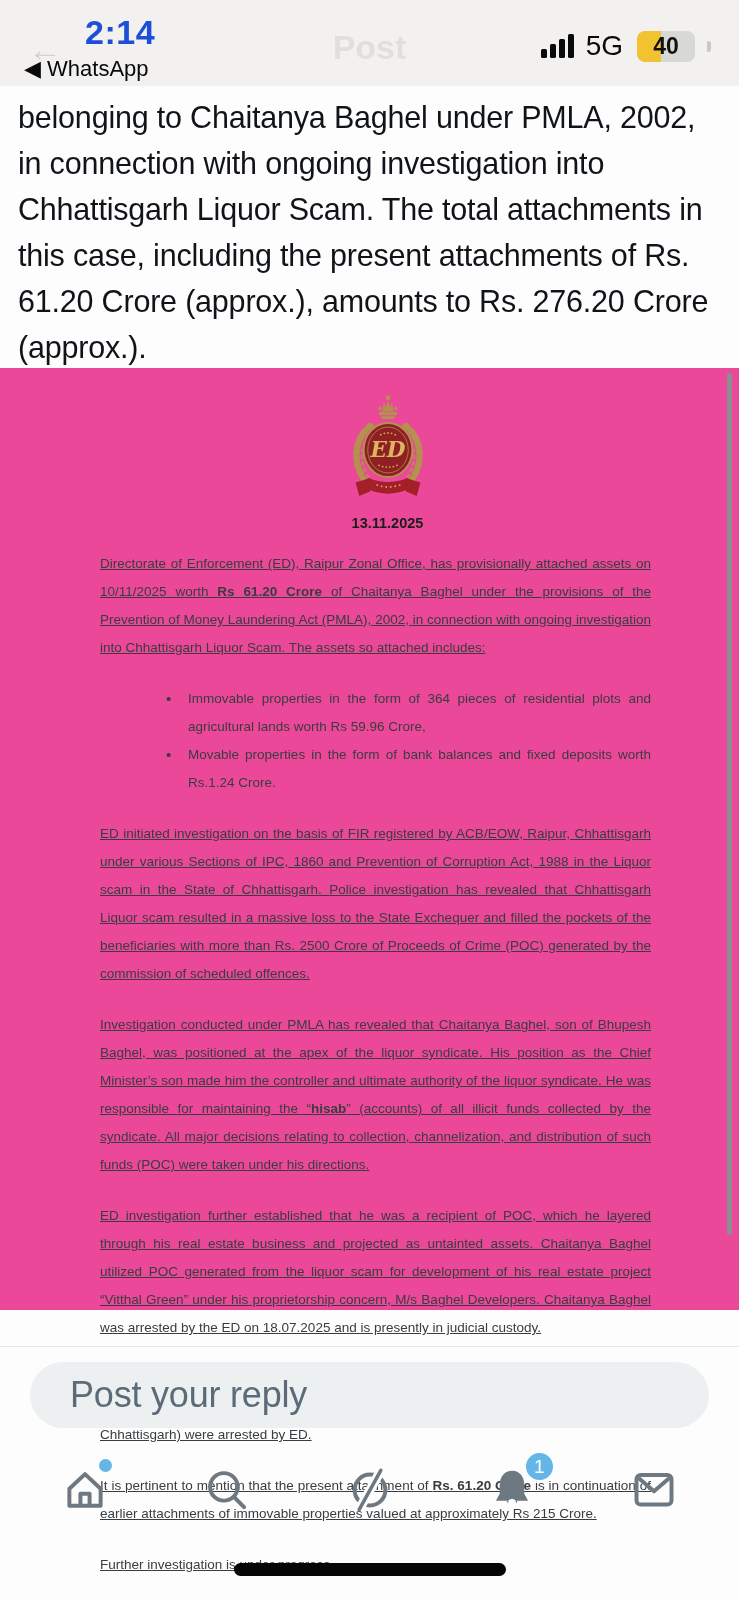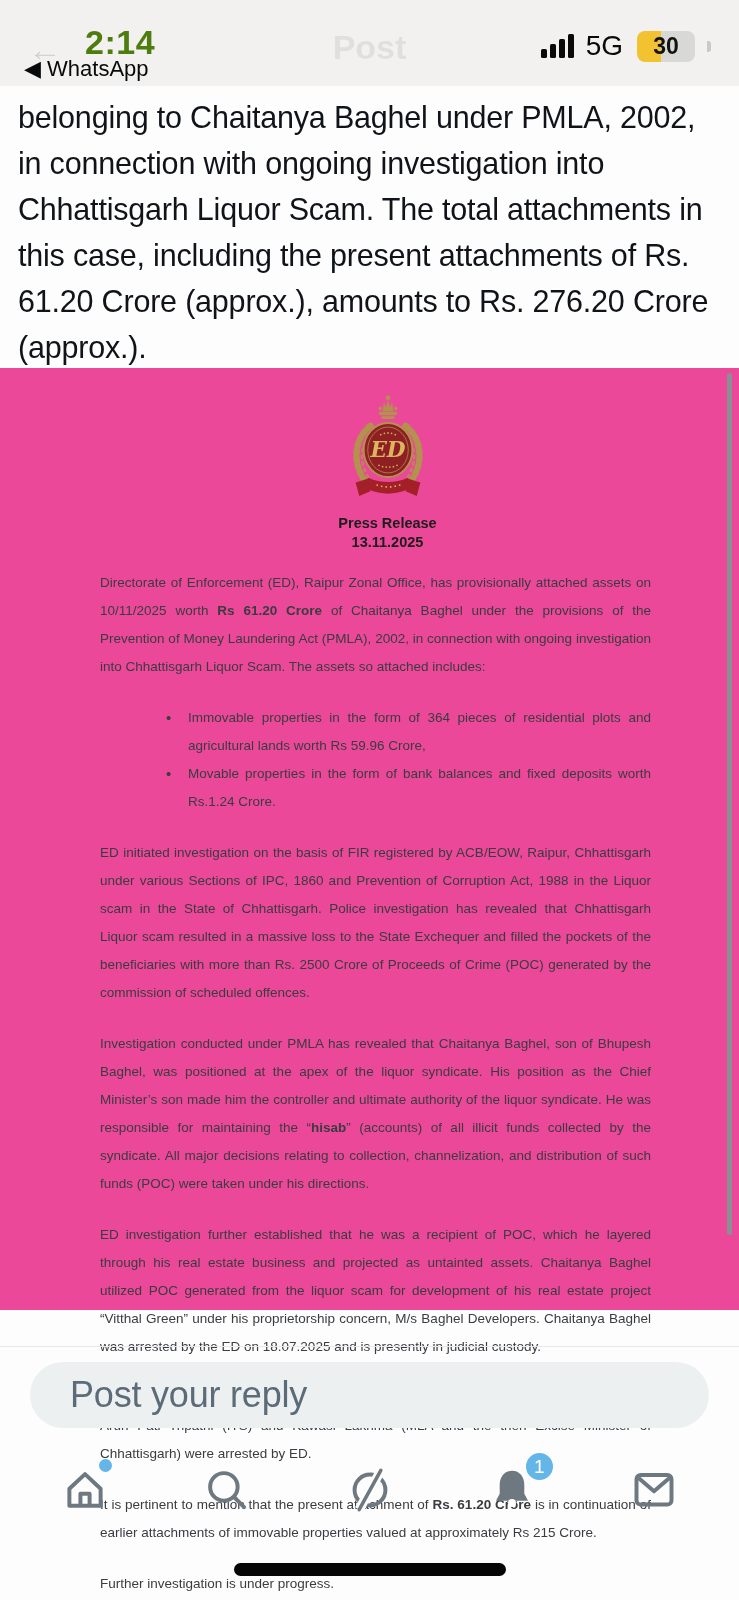--- a/index.html
+++ b/index.html
@@ -11,21 +11,21 @@
     --nav-gray:#6e7880;
     --scrollbar-gray:#8a8f94;
   }
   *{margin:0;padding:0;box-sizing:border-box;}
   html,body{width:739px;height:1600px;overflow:hidden;background:#fdfdfd;
     font-family:"Liberation Sans","DejaVu Sans",sans-serif;}
   .screen{position:relative;width:739px;height:1600px;background:#fdfdfd;}
 
   
   .status-bar{position:absolute;top:0;left:0;width:739px;height:86px;background:#f2f1ef;}
-  .time{position:absolute;left:85px;top:23px;font-size:34px;font-weight:700;color:#4d7c0f;letter-spacing:.5px;}
+  .time{position:absolute;left:85px;top:13px;font-size:34px;font-weight:700;color:#1d4ed8;letter-spacing:.5px;}
   .back-link{position:absolute;left:24px;top:56px;font-size:22px;color:#08090a;}
   .ghost-back{position:absolute;left:28px;top:30px;font-size:34px;color:#000;opacity:.12;}
   .ghost-title{position:absolute;left:0;right:0;top:28px;text-align:center;font-size:34px;font-weight:700;color:#000;opacity:.07;}
   .status-right{position:absolute;right:28px;top:30px;display:flex;align-items:center;gap:10px;}
   .signal{display:flex;align-items:flex-end;gap:3px;height:24px;}
   .signal .bar{width:6px;background:#0a0a0a;border-radius:1.5px;}
   .carrier{font-size:28px;color:#0a0a0a;margin-left:2px;text-align:right;}
   .battery{position:relative;width:58px;height:31px;border-radius:8px;background:#d8d8d5;overflow:hidden;margin-left:4px;}
   .battery-fill{position:absolute;left:0;top:0;bottom:0;width:42%;background:var(--battery-yellow);border-radius:8px 0 0 8px;}
   .battery-num{position:absolute;inset:0;display:flex;align-items:center;justify-content:center;font-size:23px;font-weight:700;color:#111;}
@@ -34,21 +34,21 @@
   
   .post-text{position:absolute;top:92px;left:0;width:739px;padding:2px 18px 0 18px;
     font-size:30.5px;line-height:46px;letter-spacing:-.2px;color:#101419;background:#fdfdfd;}
 
   
   .document{position:absolute;top:368px;left:0;width:739px;height:942px;background:#ec4899;}
   .doc-inner{padding:26px 88px 0 100px;}
   .emblem-wrap{width:120px;margin:0 auto;transform:translateX(12px);text-align:center;}
   .pr-title{margin-top:4px;text-align:center;font-size:14.5px;font-weight:700;color:#1c1c1c;line-height:19px;transform:translateX(12px);}
   .doc-body{margin-top:17px;font-size:13.5px;line-height:28px;color:#393c40;text-align:justify;}
-  .doc-body p{margin-bottom:23px;}
+  .doc-body p{margin-bottom:23px;text-decoration:underline;}
   .doc-bullets{list-style:none;margin:0 0 23px 66px;}
   .doc-bullets li{position:relative;padding-left:22px;text-align:justify;}
   .doc-bullets li::before{content:"•";position:absolute;left:0;top:0;font-size:15px;color:#393c40;}
   .doc-scrollbar{position:absolute;top:5px;right:7px;width:5px;height:862px;background:var(--scrollbar-gray);border-radius:3px;}
 
   
   .divider{position:absolute;top:1346px;left:0;width:739px;height:1px;background:#e6e8e9;}
   .reply-pill{position:absolute;top:1362px;left:30px;width:679px;height:66px;border-radius:34px;
     background:#edf0f1;display:flex;align-items:center;padding:0 40px;}
   .reply-placeholder{font-size:36px;color:#5b6b77;letter-spacing:-.2px;}
@@ -78,21 +78,21 @@
     <div class="status-right">
       <span class="signal">
         <span class="bar" style="height:9px"></span>
         <span class="bar" style="height:14px"></span>
         <span class="bar" style="height:19px"></span>
         <span class="bar" style="height:24px"></span>
       </span>
       <span class="carrier">5G</span>
       <span class="battery">
         <span class="battery-fill"></span>
-        <span class="battery-num">30</span>
+        <span class="battery-num">40</span>
       </span>
       <span class="battery-cap"></span>
     </div>
   </div>
 
   <div class="post-text">belonging to Chaitanya Baghel under PMLA, 2002, in connection with ongoing investigation into Chhattisgarh Liquor Scam. The total attachments in this case, including the present attachments of Rs. 61.20 Crore (approx.), amounts to Rs. 276.20 Crore (approx.).</div>
 
   <div class="document">
     <div class="doc-inner">
 
@@ -142,21 +142,20 @@
                 <circle cx="48" cy="103" r="1"></circle>
               <circle cx="53" cy="103" r="1"></circle>
                 <circle cx="58" cy="102.2" r="1"></circle>
                 <circle cx="63" cy="101" r="1"></circle>
             </g>
           </g>
         </svg>
       </div>
 
       <div class="pr-title">
-        <div>Press Release</div>
         <div>13.11.2025</div>
       </div>
 
       <div class="doc-body">
         <p><span>Directorate of Enforcement (ED), Raipur Zonal Office, has provisionally attached assets on 10/11/2025 worth </span><span style="font-weight: 700;">Rs 61.20 Crore</span><span> of Chaitanya Baghel under the provisions of the Prevention of Money Laundering Act (PMLA), 2002, in connection with ongoing investigation into Chhattisgarh Liquor Scam. The assets so attached includes:</span></p>
         <ul class="doc-bullets">
           <li>Immovable properties in the form of 364 pieces of residential plots and agricultural lands worth Rs 59.96 Crore,</li>
           <li>Movable properties in the form of bank balances and fixed deposits worth Rs.1.24 Crore.</li>
         </ul>
         <p><span>ED initiated investigation on the basis of FIR registered by ACB/EOW, Raipur, Chhattisgarh under various Sections of IPC, 1860 and Prevention of Corruption Act, 1988 in the Liquor scam in the State of Chhattisgarh. Police investigation has revealed that Chhattisgarh Liquor scam resulted in a massive loss to the State Exchequer and filled the pockets of the beneficiaries with more than Rs. 2500 Crore of Proceeds of Crime (POC) generated by the commission of scheduled offences.</span></p>

